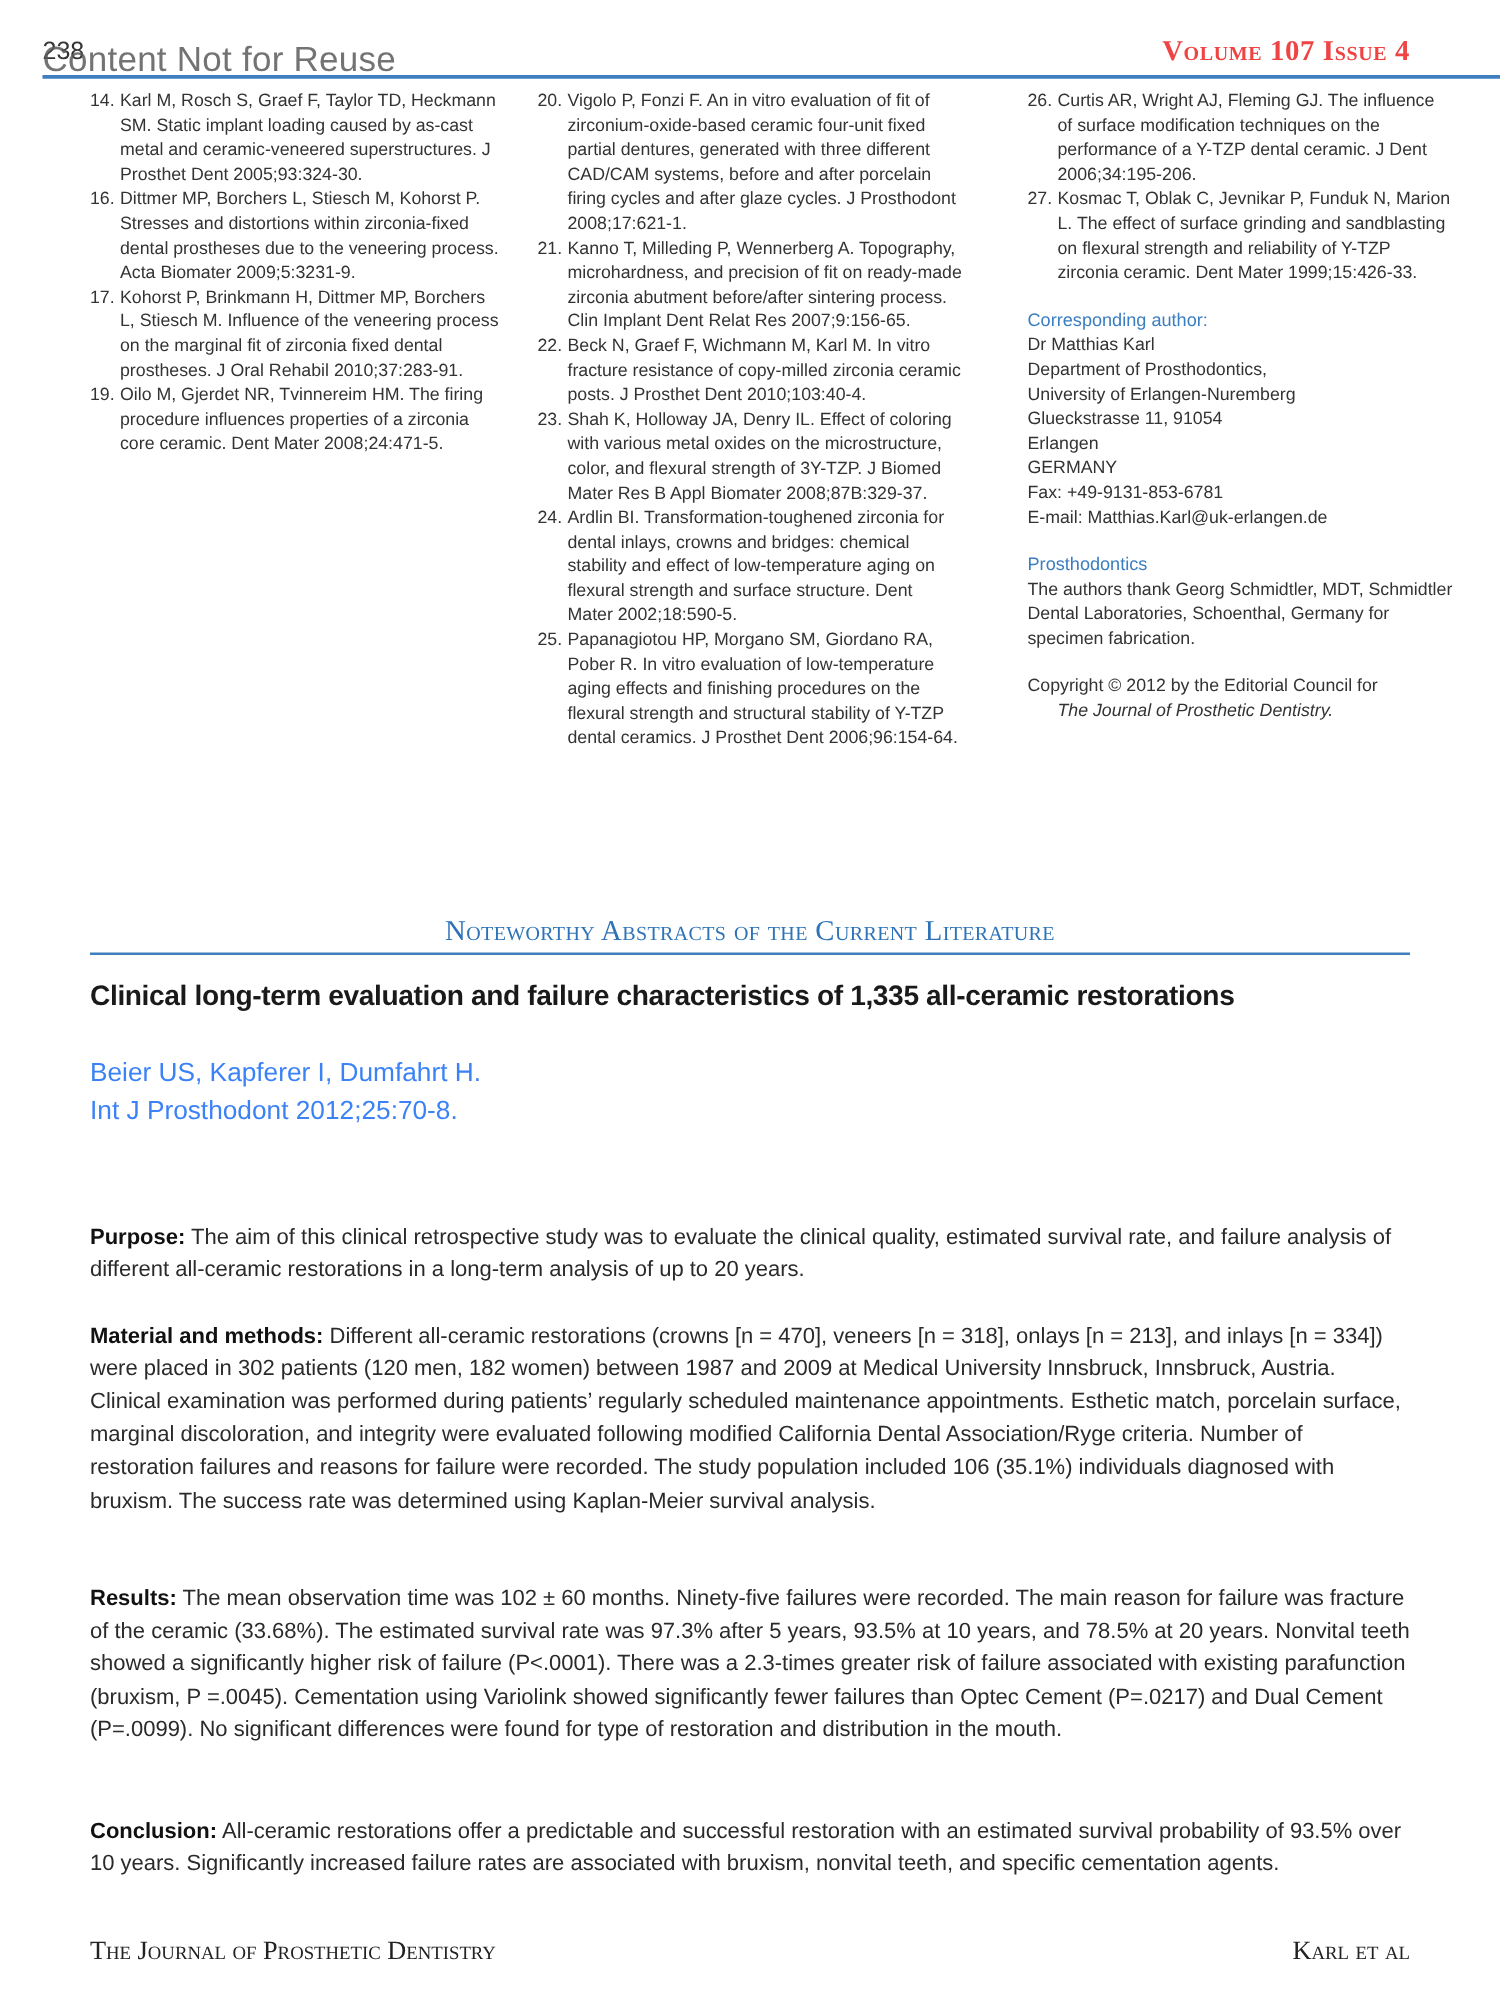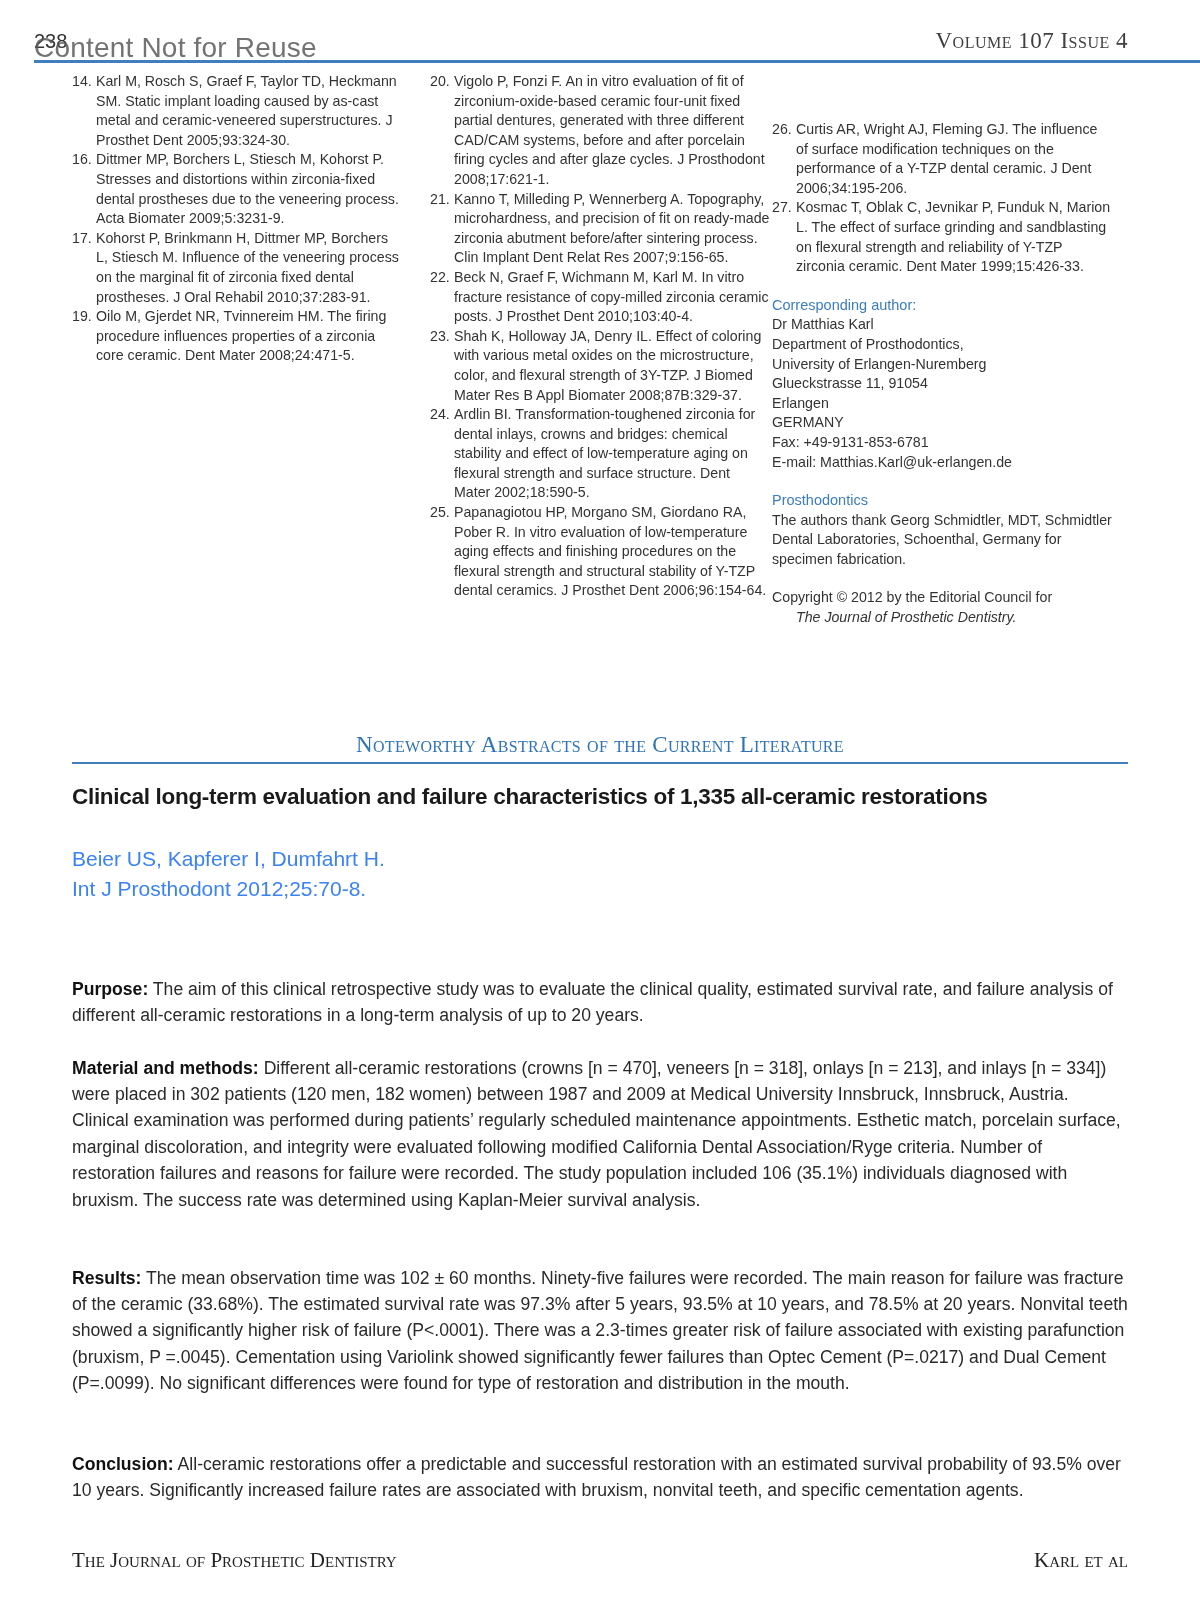--- a/index.html
+++ b/index.html
@@ -4,27 +4,27 @@
 <style>
   html, body { margin: 0; padding: 0; background: #ffffff; }
   body { width: 1200px; height: 1606px; position: relative; overflow: hidden;
          font-family: "Liberation Sans", "DejaVu Sans", sans-serif; color: #222; }
 
   .header { position: absolute; left: 34px; top: 26px; width: 1166px; height: 40px; }
   .page-num { position: absolute; left: 0; top: 4px; font-size: 20px; color: #333; text-align: center; }
   .watermark { position: absolute; left: 0; top: 6px; font-size: 28px; color: rgba(90,90,90,0.85);
                letter-spacing: 0.2px; }
   .vol { position: absolute; right: 72px; top: 2px; font-family: "Liberation Serif", serif;
-         font-size: 23px; font-variant: small-caps; color: #404040; letter-spacing: 0.5px; }
+         font-size: 23px; font-variant: small-caps; color: #ef4444; letter-spacing: 0.5px; font-weight: bold; }
   .header-rule { position: absolute; left: 34px; top: 60px; width: 1166px; height: 3px; background: #3f7fc0; }
 
   .refs { position: absolute; top: 72px; font-size: 14.2px; line-height: 19.6px; color: #333; }
   .col1 { left: 72px; width: 330px; }
   .col2 { left: 430px; width: 340px; }
-  .col3 { left: 772px; width: 340px; margin-top: 48px; }
+  .col3 { left: 822px; width: 340px; }
   .ref { position: relative; padding-left: 24px; margin: 0; }
   .ref .num { position: absolute; left: 0; top: 0; }
 
   .sect-head { color: #3a7dc0; font-size: 14.5px; line-height: 19.6px; }
   .block { margin: 0; }
   .gap { height: 19px; }
   .italic { font-style: italic; padding-left: 24px; }
 
   .noteworthy { position: absolute; left: 72px; top: 732px; width: 1056px; text-align: center;
                 font-family: "Liberation Serif", serif; font-variant: small-caps; color: #2e73b8;

